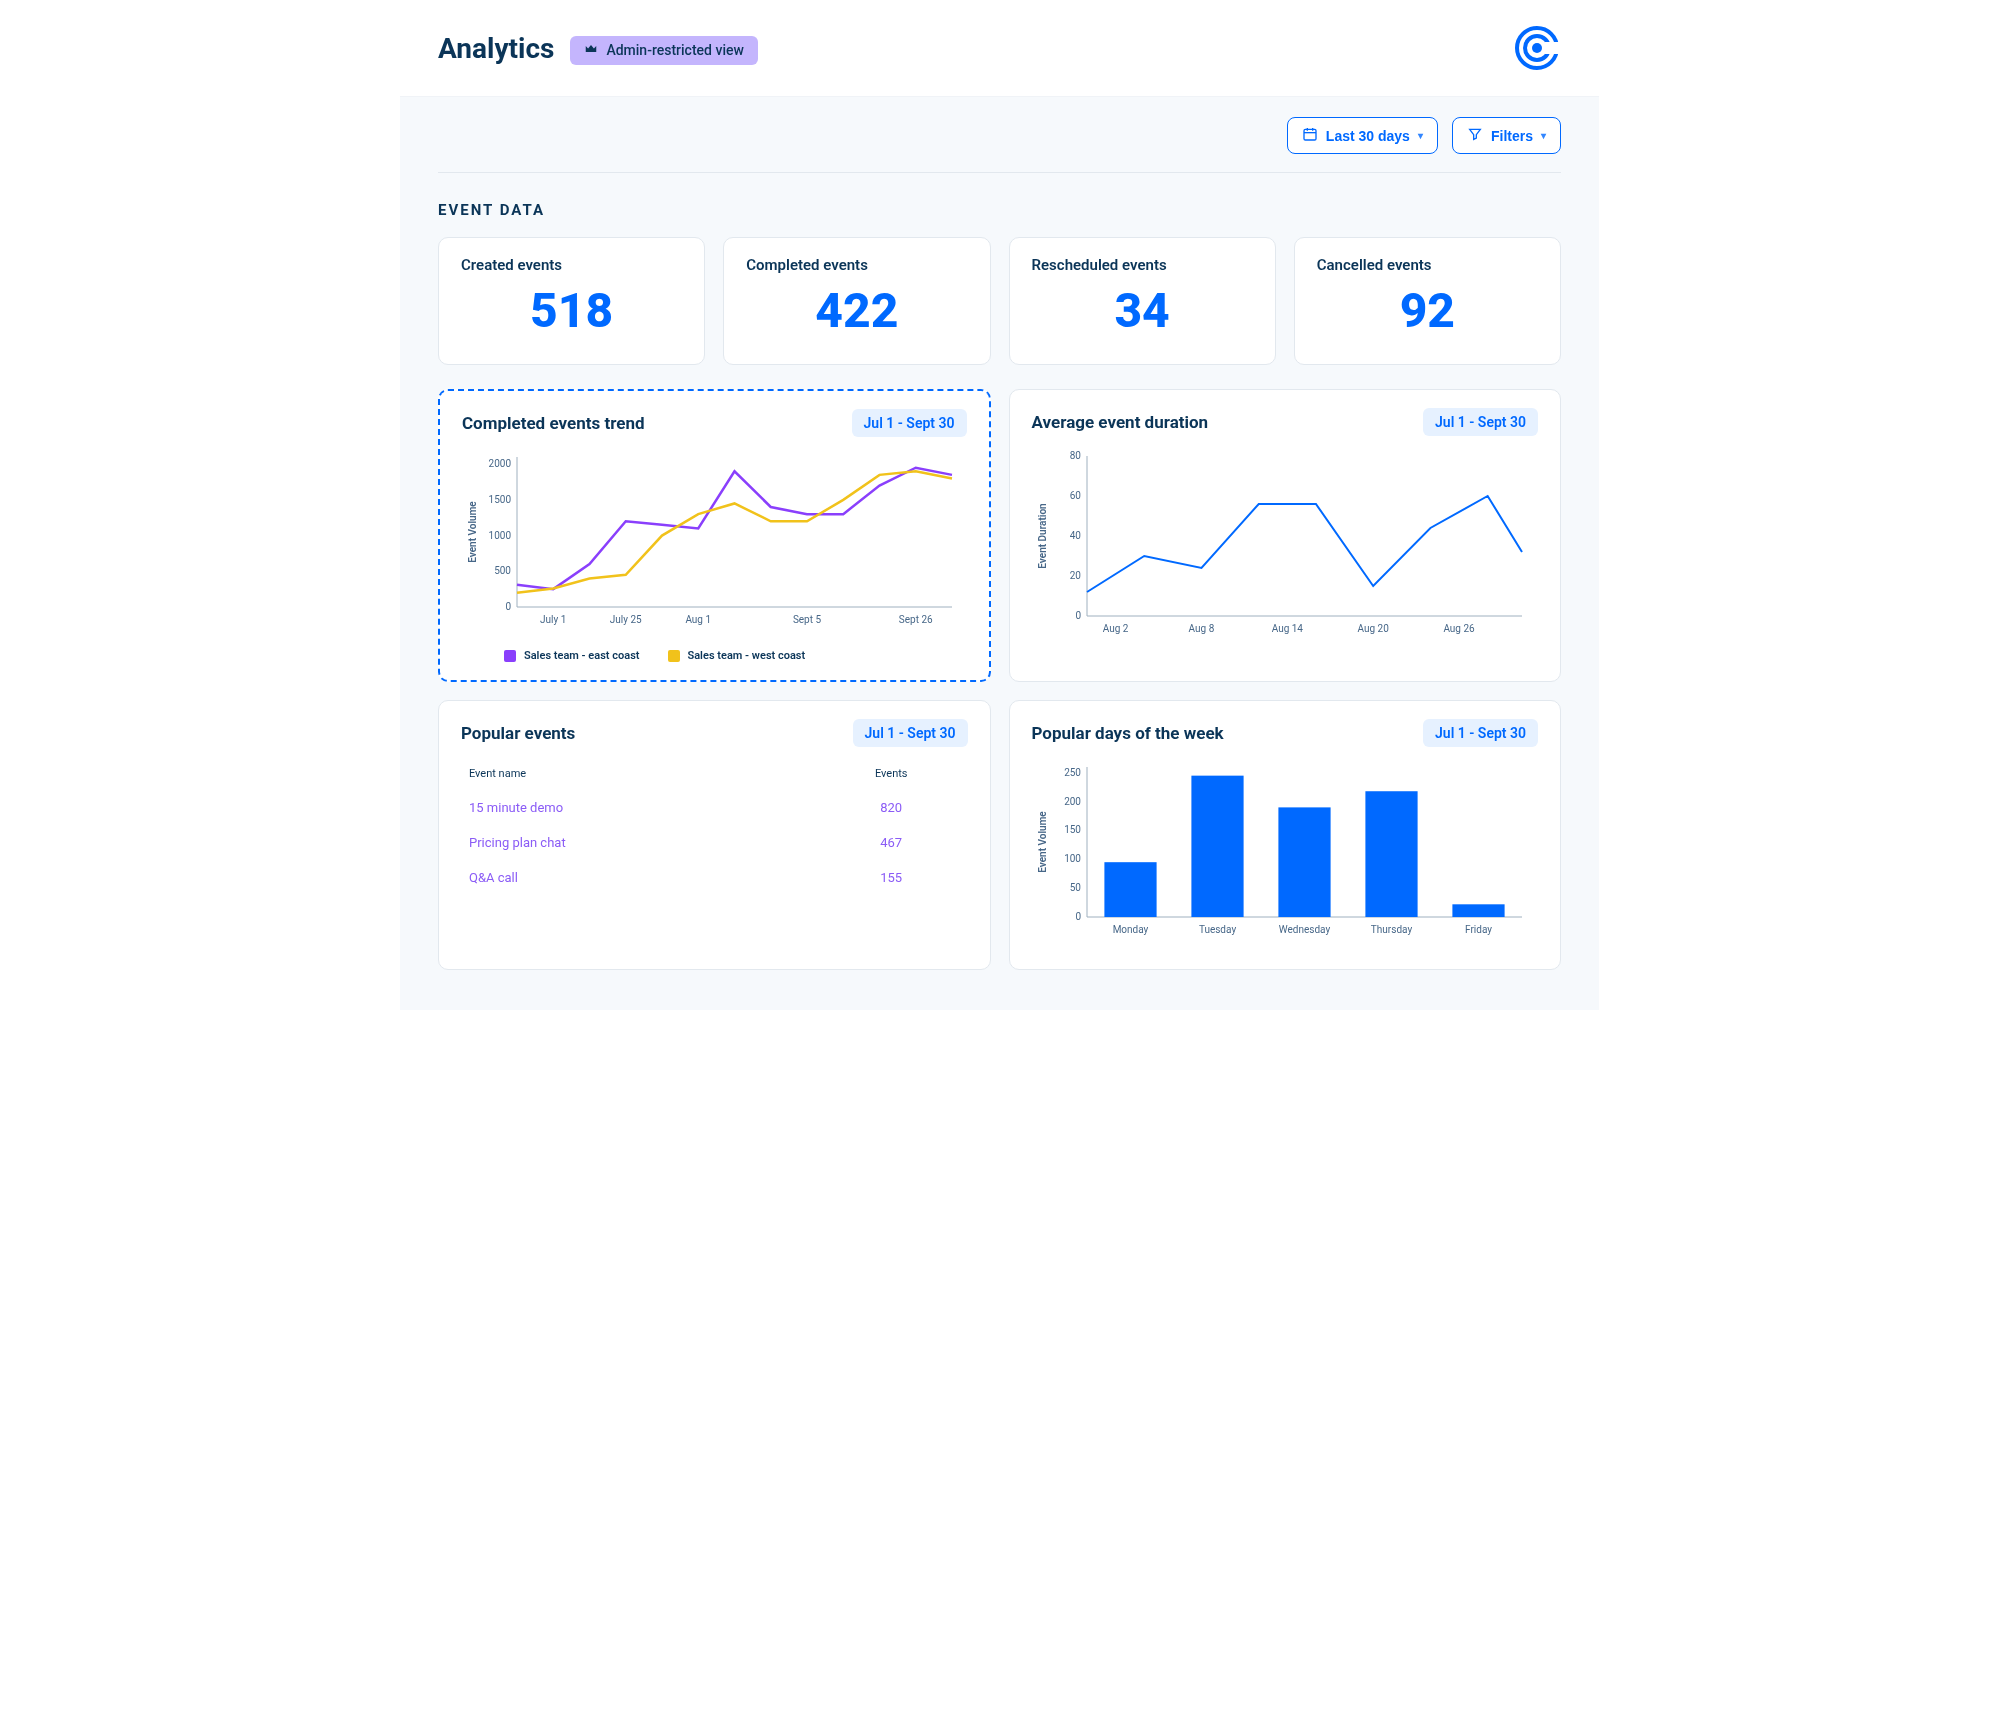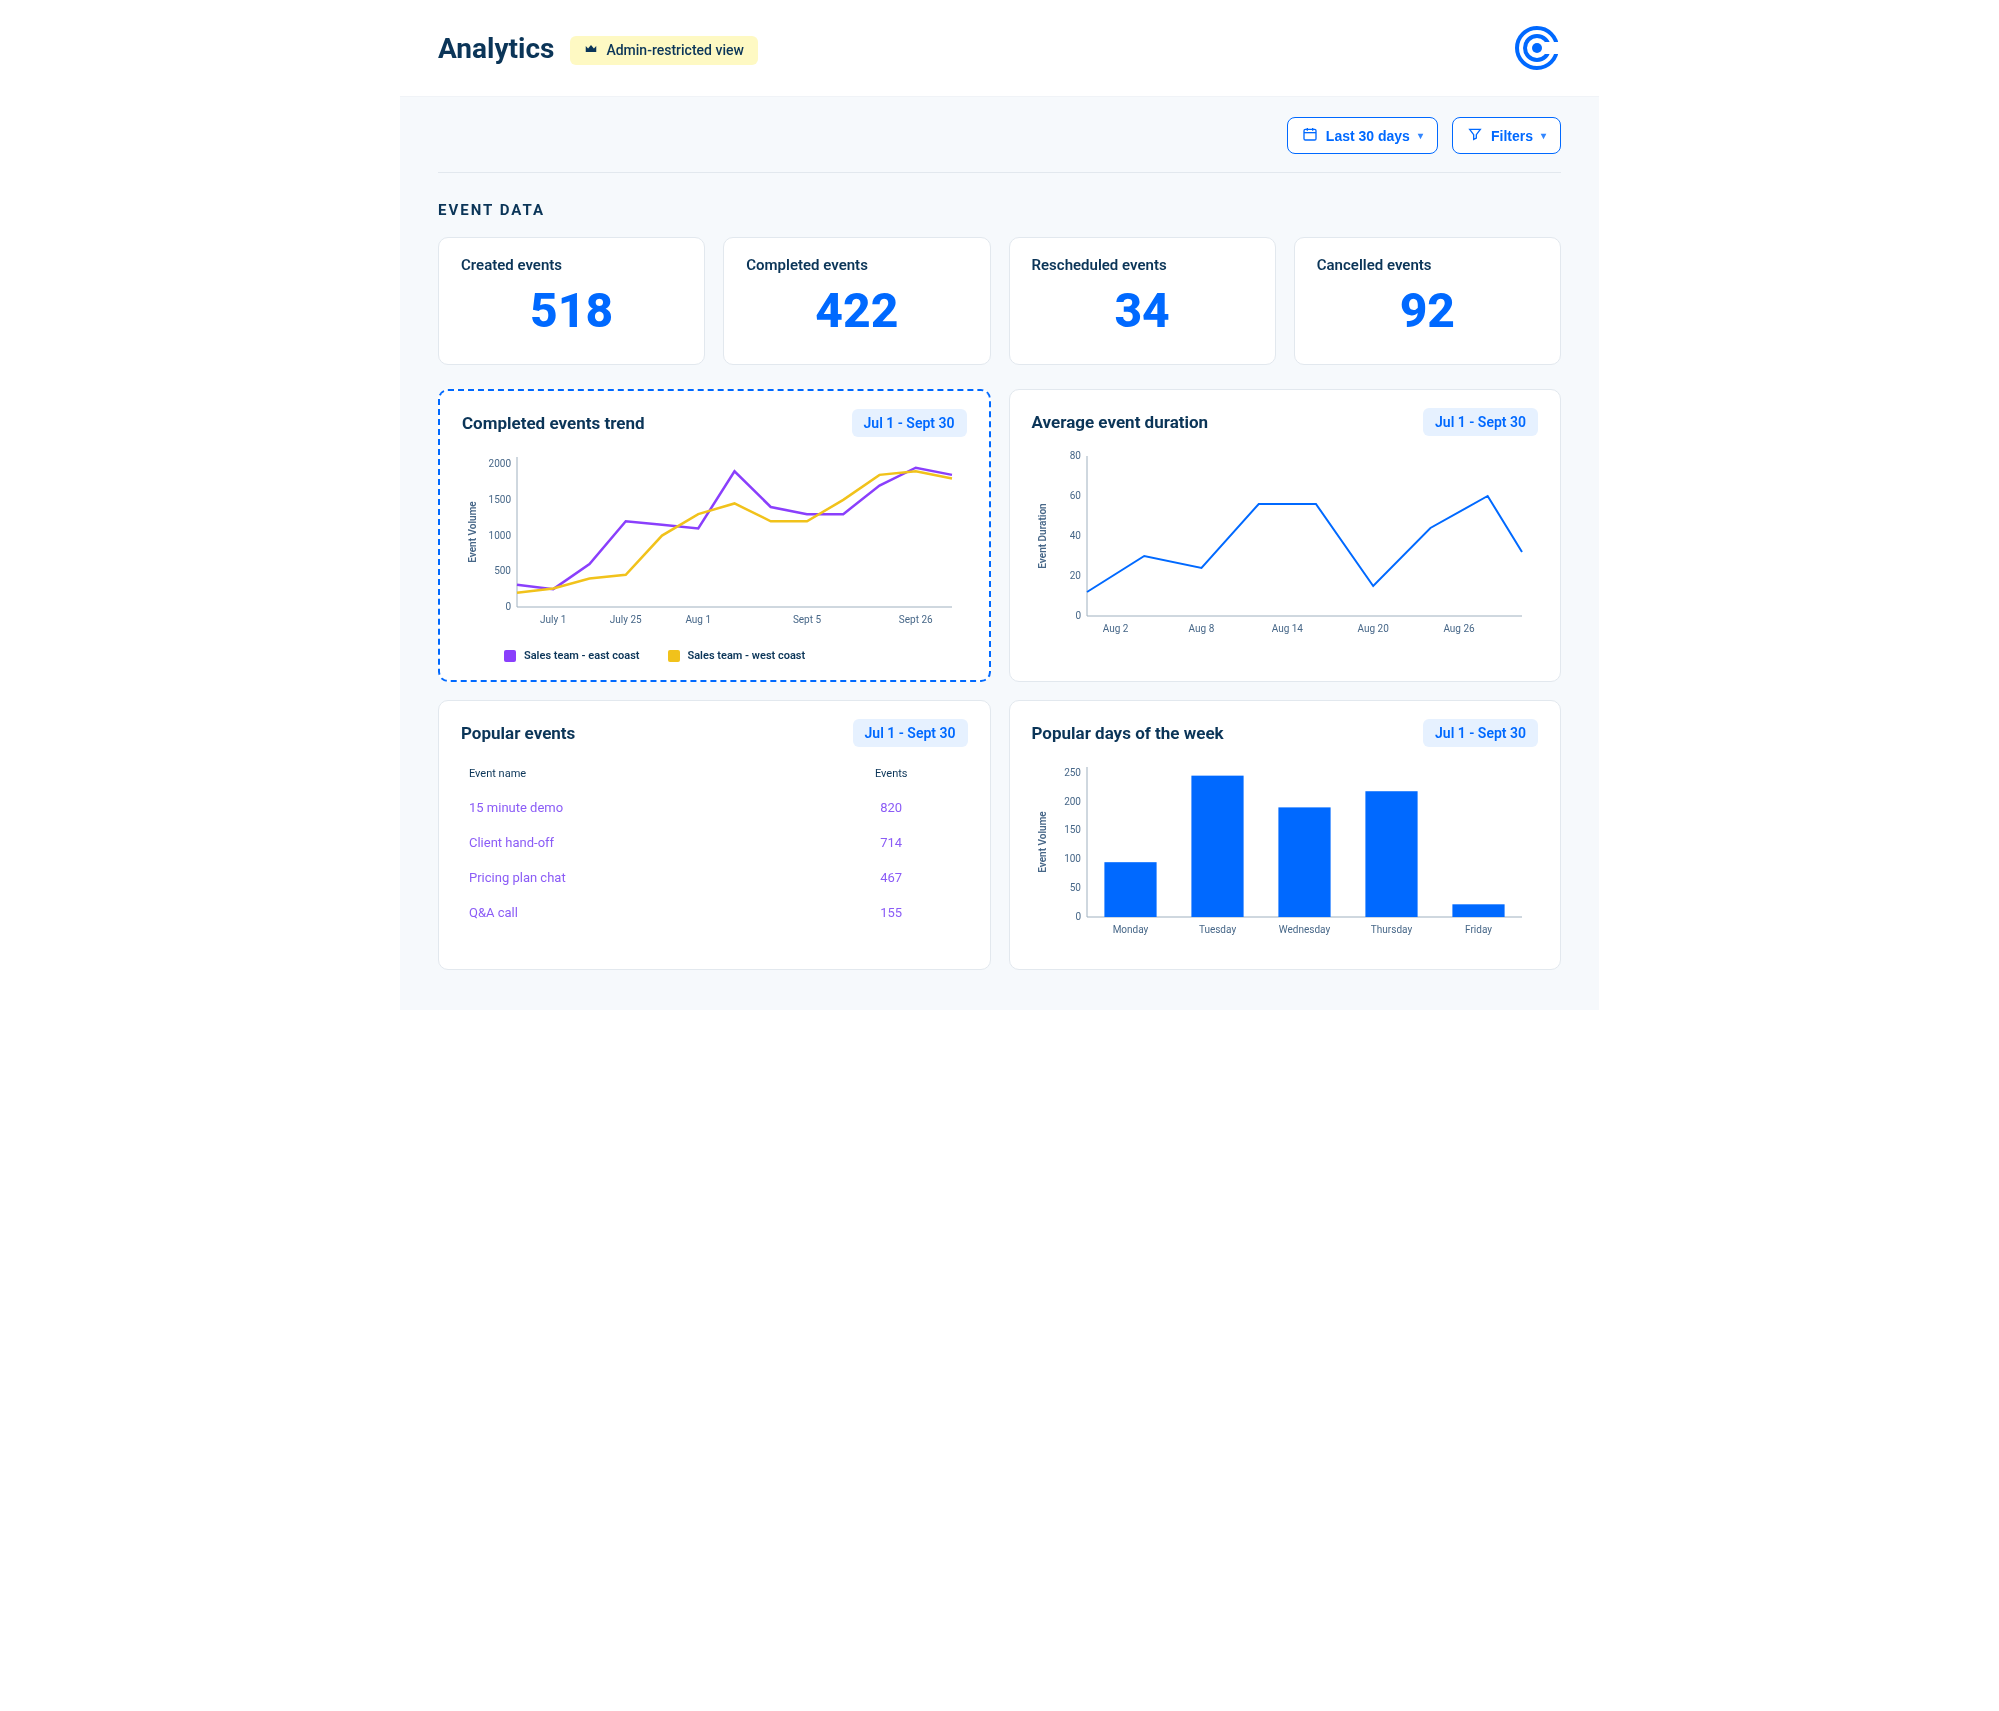--- a/index.html
+++ b/index.html
@@ -10,21 +10,21 @@
   }
   .page { width: 1199px; margin: 0 auto; background: #fff; }
   .topbar {
     display: flex; align-items: center; justify-content: space-between;
     padding: 24px 38px 24px 38px;
   }
   .topbar-left { display: flex; align-items: flex-end; gap: 16px; }
   .page-title { font-size: 28px; font-weight: 700; color: #0b3558; }
   .admin-badge {
     display: inline-flex; align-items: center; gap: 8px;
-    background: #fef9c3; color: #0b3558;
+    background: #c4b5fd; color: #0b3558;
     padding: 6px 14px; border-radius: 6px; font-size: 14px; font-weight: 500;
   }
   .logo { width: 48px; height: 48px; }
   .content { background: #f6f9fc; padding: 20px 38px 40px 38px; border-top: 1px solid #f0f3f7;}
   .controls { display: flex; gap: 14px; margin-bottom: 18px; justify-content: flex-end; }
   .pill-btn {
     display: inline-flex; align-items: center; gap: 8px;
     border: 1.5px solid #0069ff; color: #0069ff; background: #fff;
     border-radius: 8px; padding: 8px 14px; font-size: 14px; font-weight: 600; cursor: pointer;
   }
@@ -214,24 +214,20 @@
               <th>Event name</th>
               <th class="right">Events</th>
             </tr>
           </thead>
           <tbody id="popular-events-body">
               <tr>
                 <td>15 minute demo</td>
                 <td class="right">820</td>
               </tr>
               <tr>
-                <td>Client hand-off</td>
-                <td class="right">714</td>
-              </tr>
-              <tr>
                 <td>Pricing plan chat</td>
                 <td class="right">467</td>
               </tr>
               <tr>
                 <td>Q&amp;A call</td>
                 <td class="right">155</td>
               </tr>
             </tbody>
         </table>
       </div>

